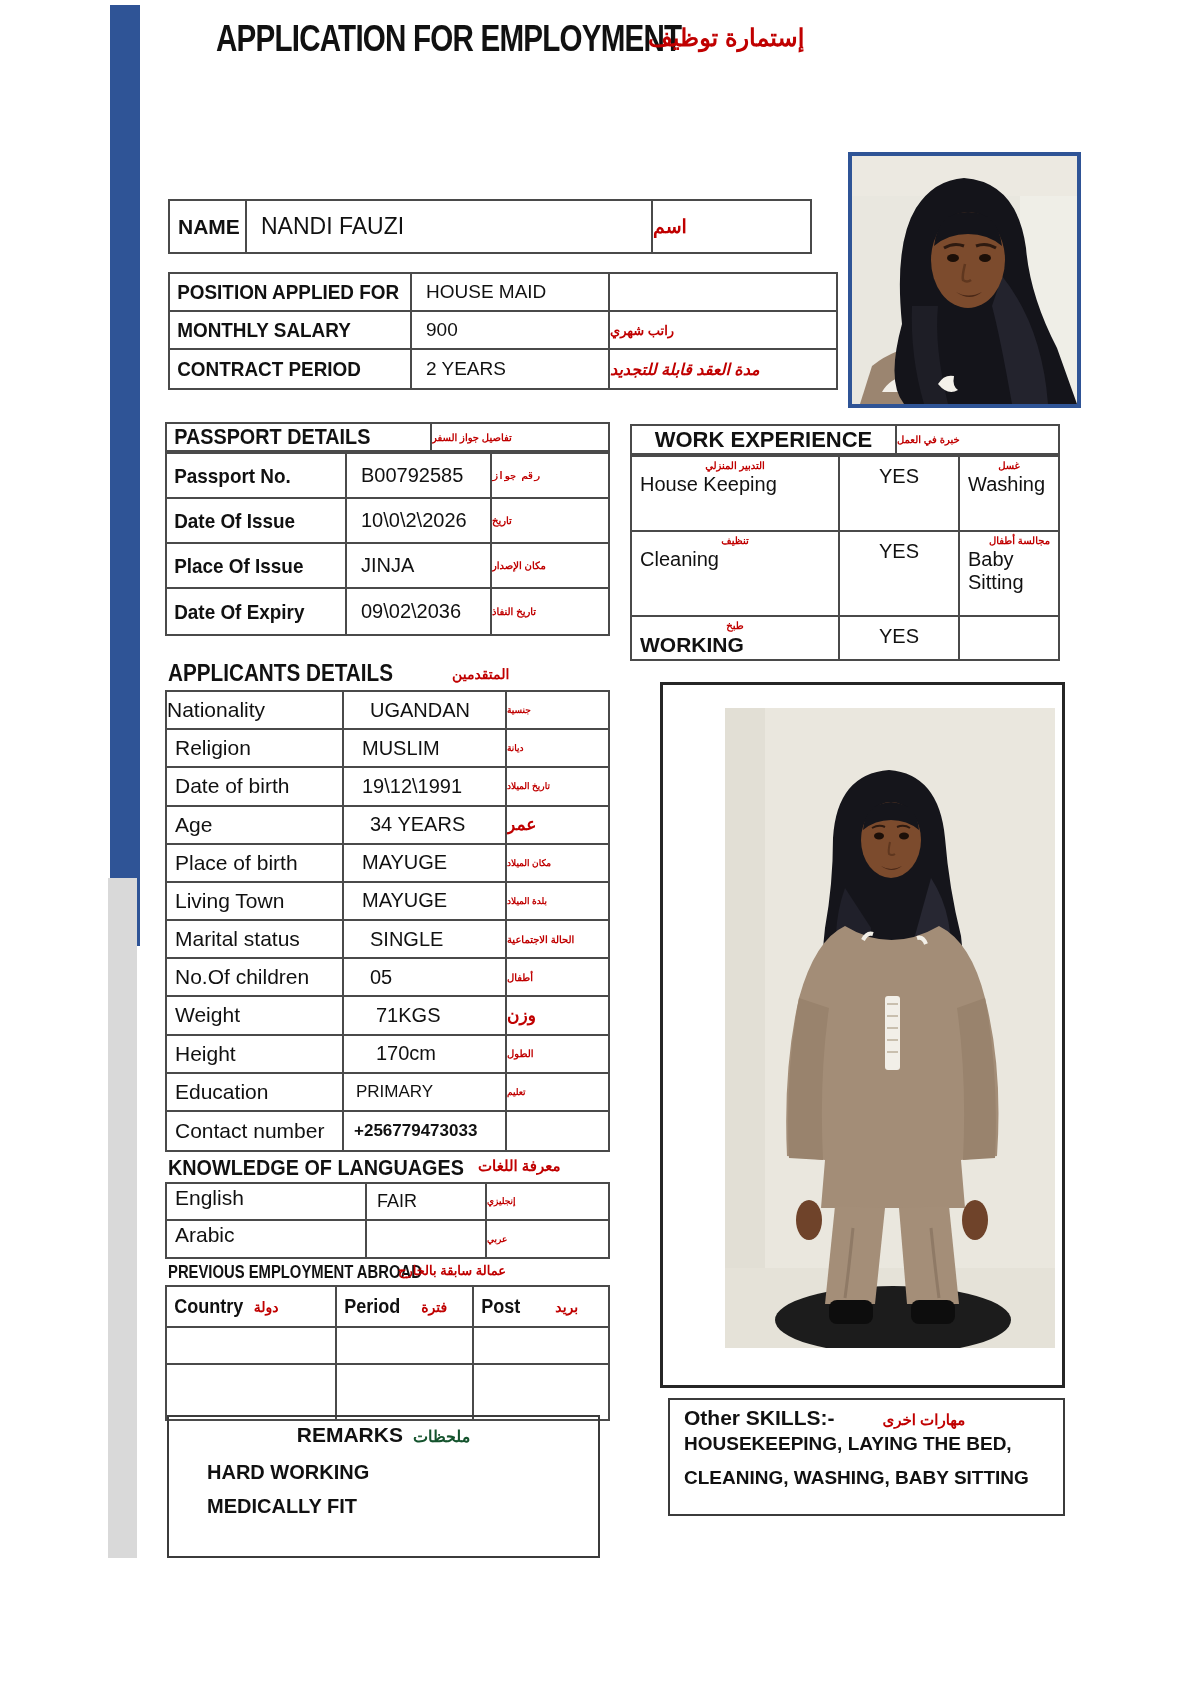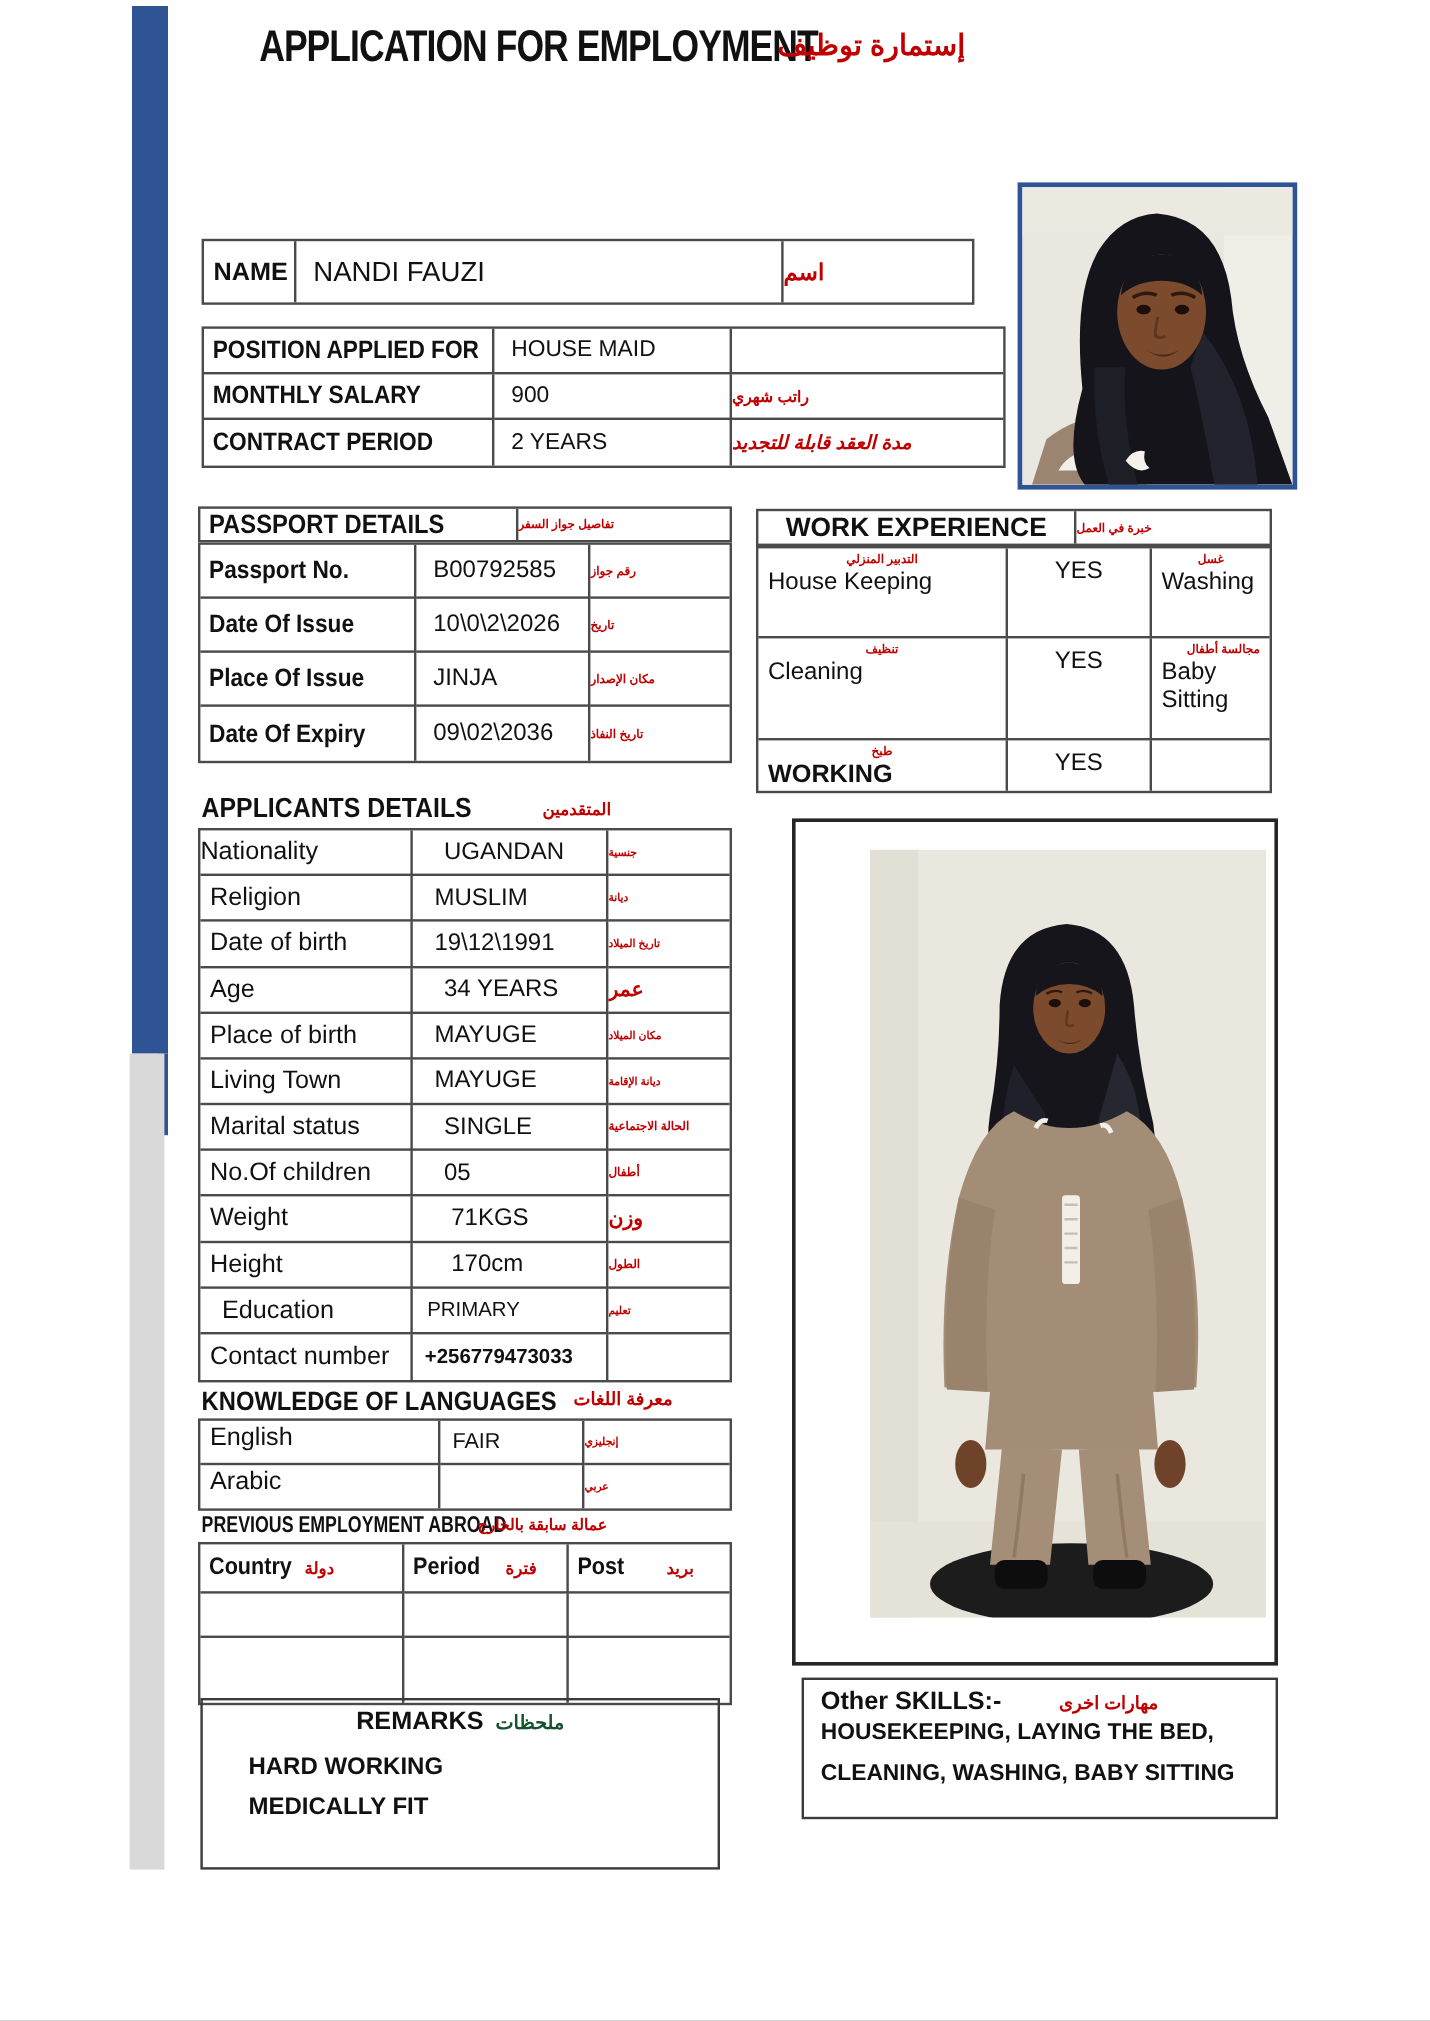--- a/index.html
+++ b/index.html
@@ -127,21 +127,21 @@
     <div class="c ar er eb" style="font-size:10px;">تفاصيل جواز السفر</div>
   </div>
 
   <div class="tbl" style="left:165px;top:452px;width:445px;height:184px;grid-template-columns:180px 145px 1fr;grid-auto-rows:1fr;">
     <div class="c">
         <span class="lab cond">Passport No.</span>
       </div>
     <div class="c">
         <span class="val">B00792585</span>
       </div>
-    <div class="c ar er" style="font-size:10px;">رقم جواز</div>
+    <div class="c ar er" style="font-size:10px;font-family:Liberation Mono, monospace;">رقم جواز</div>
 
     <div class="c">
         <span class="lab cond">Date Of Issue</span>
       </div>
     <div class="c">
         <span class="val">10\0\2\2026</span>
       </div>
     <div class="c ar er" style="font-size:10px;">تاريخ</div>
 
     <div class="c">
@@ -242,21 +242,21 @@
         <span class="val" style="padding-left:18px;">MAYUGE</span>
       </div>
     <div class="c ar er" style="font-size:9px;">مكان الميلاد</div>
 
     <div class="c">
         <span class="val" style="font-size:21px;padding-left:8px;">Living Town</span>
       </div>
     <div class="c">
         <span class="val" style="padding-left:18px;">MAYUGE</span>
       </div>
-    <div class="c ar er" style="font-size:9px;">ديانة الإقامة</div>
+    <div class="c ar er" style="font-size:9px;">بلدة الميلاد</div>
 
     <div class="c">
         <span class="val" style="font-size:21px;padding-left:8px;">Marital status</span>
       </div>
     <div class="c">
         <span class="val" style="padding-left:26px;">SINGLE</span>
       </div>
     <div class="c ar er" style="font-size:10px;">الحالة الاجتماعية</div>
 
     <div class="c">
@@ -277,21 +277,21 @@
 
     <div class="c">
         <span class="val" style="font-size:21px;padding-left:8px;">Height</span>
       </div>
     <div class="c">
         <span class="val" style="padding-left:32px;">170cm</span>
       </div>
     <div class="c ar er" style="font-size:10px;">الطول</div>
 
     <div class="c">
-        <span class="val" style="font-size:21px;padding-left:18px;">Education</span>
+        <span class="val" style="font-size:21px;padding-left:8px;">Education</span>
       </div>
     <div class="c">
         <span class="val" style="font-size:17px;padding-left:12px;">PRIMARY</span>
       </div>
     <div class="c ar er" style="font-size:9px;">تعليم</div>
 
     <div class="c eb">
         <span class="val" style="font-size:21px;padding-left:8px;">Contact number</span>
       </div>
     <div class="c eb">

